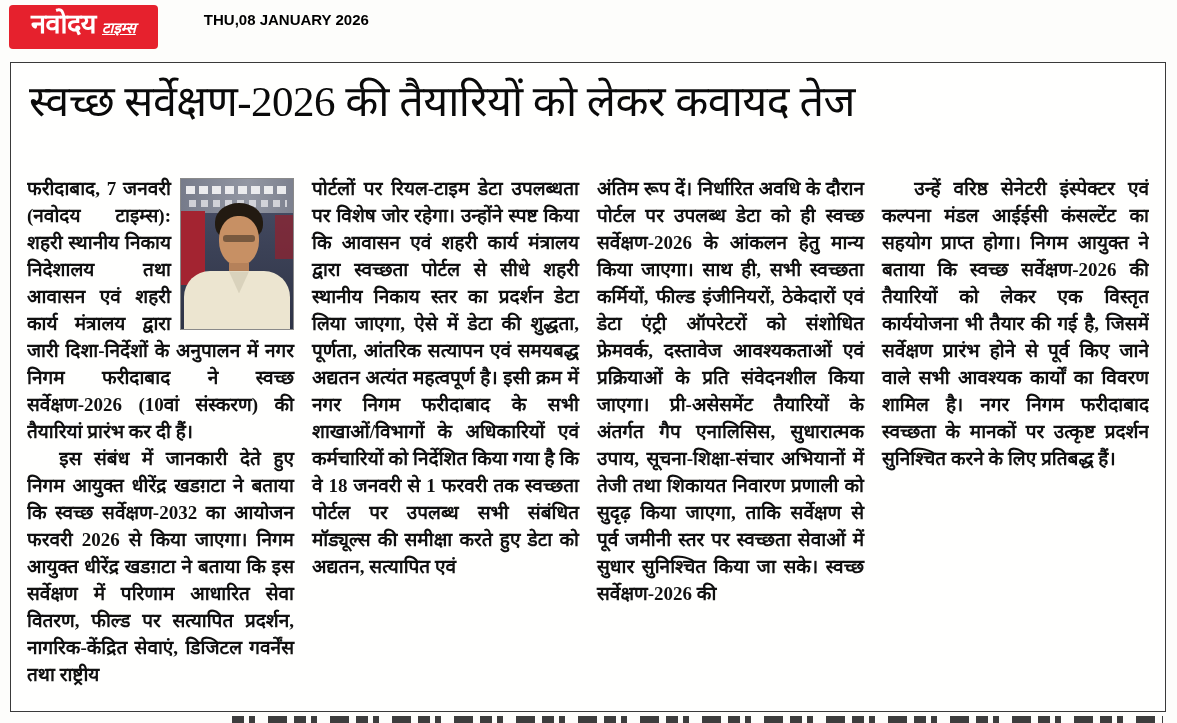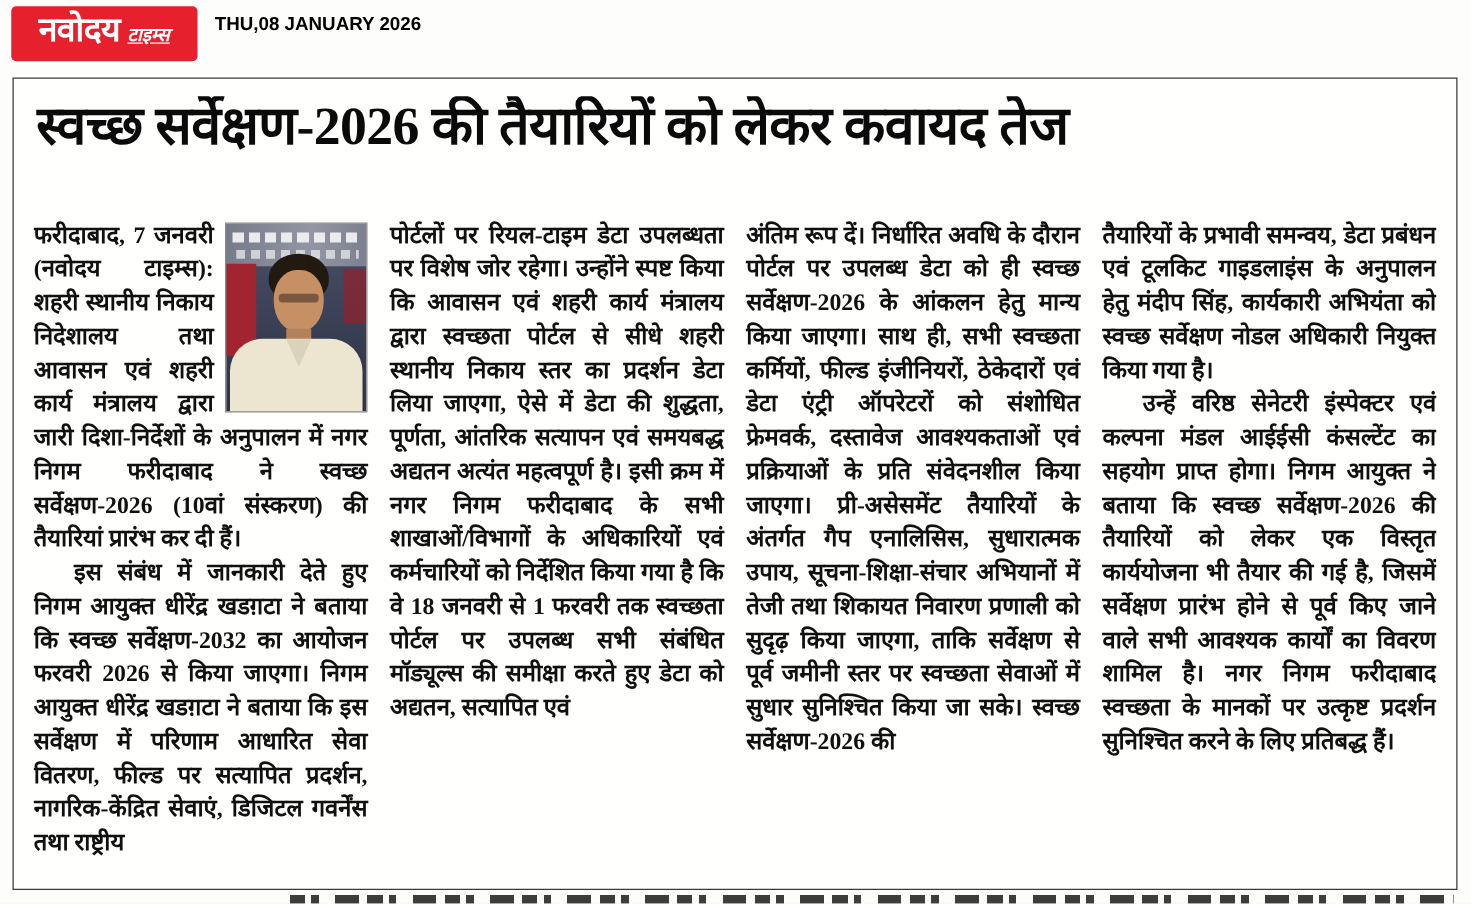--- a/index.html
+++ b/index.html
@@ -26,33 +26,33 @@
     height:44px; min-width:142px;
     border-radius:4px;
     display:flex; align-items:baseline; justify-content:center;
     gap:6px; padding:6px 22px 8px;
   }
   .logo-main { font-size:27px; font-weight:bold; line-height:1; letter-spacing:-0.5px; }
   .logo-sub  { font-size:15px; font-weight:bold; line-height:1; font-style:italic;text-decoration:underline; }
   .dateline {
     font-family:"Liberation Sans","DejaVu Sans",sans-serif;
     font-weight:bold; font-size:15px; color:#000;
-    line-height:1.4; padding-top:4px;
+    line-height:1.4; padding-top:4px;margin-left:32px;
   }
 
   
   .article-box {
     position:absolute; left:10px; right:11px; top:62px; bottom:11px;
     border:1px solid #3a3a3a;
     background:#fffffe;
     padding:12px 16px 8px;
     overflow:hidden;
   }
   .headline {
-    font-size:43px; font-weight:bold; color:#0a0a0a;
+    font-size:43px; font-weight:normal; color:#0a0a0a;
     line-height:1.15; letter-spacing:-0.5px;
     white-space:nowrap; overflow:hidden;
     margin:2px 0 12px 2px;
   }
   .columns {
     display:flex; gap:18px;
     height:556px; overflow:hidden;
   }
   .col {
     flex:1 1 0;
@@ -146,21 +146,20 @@
 
       <div class="col">
         <p>पोर्टलों पर रियल-टाइम डेटा उपलब्धता पर विशेष जोर रहेगा। उन्होंने स्पष्ट किया कि आवासन एवं शहरी कार्य मंत्रालय द्वारा स्वच्छता पोर्टल से सीधे शहरी स्थानीय निकाय स्तर का प्रदर्शन डेटा लिया जाएगा, ऐसे में डेटा की शुद्धता, पूर्णता, आंतरिक सत्यापन एवं समयबद्ध अद्यतन अत्यंत महत्वपूर्ण है। इसी क्रम में नगर निगम फरीदाबाद के सभी शाखाओं/विभागों के अधिकारियों एवं कर्मचारियों को निर्देशित किया गया है कि वे 18 जनवरी से 1 फरवरी तक स्वच्छता पोर्टल पर उपलब्ध सभी संबंधित मॉड्यूल्स की समीक्षा करते हुए डेटा को अद्यतन, सत्यापित एवं</p>
       </div>
 
       <div class="col">
         <p>अंतिम रूप दें। निर्धारित अवधि के दौरान पोर्टल पर उपलब्ध डेटा को ही स्वच्छ सर्वेक्षण-2026 के आंकलन हेतु मान्य किया जाएगा। साथ ही, सभी स्वच्छता कर्मियों, फील्ड इंजीनियरों, ठेकेदारों एवं डेटा एंट्री ऑपरेटरों को संशोधित फ्रेमवर्क, दस्तावेज आवश्यकताओं एवं प्रक्रियाओं के प्रति संवेदनशील किया जाएगा। प्री-असेसमेंट तैयारियों के अंतर्गत गैप एनालिसिस, सुधारात्मक उपाय, सूचना-शिक्षा-संचार अभियानों में तेजी तथा शिकायत निवारण प्रणाली को सुदृढ़ किया जाएगा, ताकि सर्वेक्षण से पूर्व जमीनी स्तर पर स्वच्छता सेवाओं में सुधार सुनिश्चित किया जा सके। स्वच्छ सर्वेक्षण-2026 की</p>
       </div>
 
       <div class="col">
-        <p>तैयारियों के प्रभावी समन्वय, डेटा प्रबंधन एवं टूलकिट गाइडलाइंस के अनुपालन हेतु मंदीप सिंह, कार्यकारी अभियंता को स्वच्छ सर्वेक्षण नोडल अधिकारी नियुक्त किया गया है।</p>
         <p class="indent">उन्हें वरिष्ठ सेनेटरी इंस्पेक्टर एवं कल्पना मंडल आईईसी कंसल्टेंट का सहयोग प्राप्त होगा। निगम आयुक्त ने बताया कि स्वच्छ सर्वेक्षण-2026 की तैयारियों को लेकर एक विस्तृत कार्ययोजना भी तैयार की गई है, जिसमें सर्वेक्षण प्रारंभ होने से पूर्व किए जाने वाले सभी आवश्यक कार्यों का विवरण शामिल है। नगर निगम फरीदाबाद स्वच्छता के मानकों पर उत्कृष्ट प्रदर्शन सुनिश्चित करने के लिए प्रतिबद्ध हैं।</p>
       </div>
 
     </div>
   </section>
 
   <div class="next-crop"></div>
 
 </div>
 

